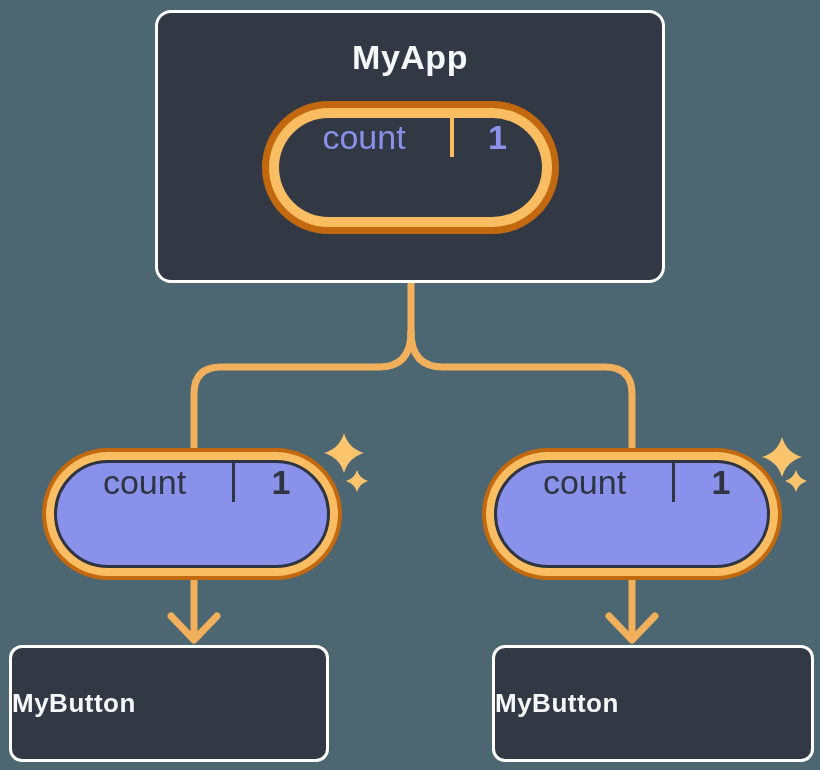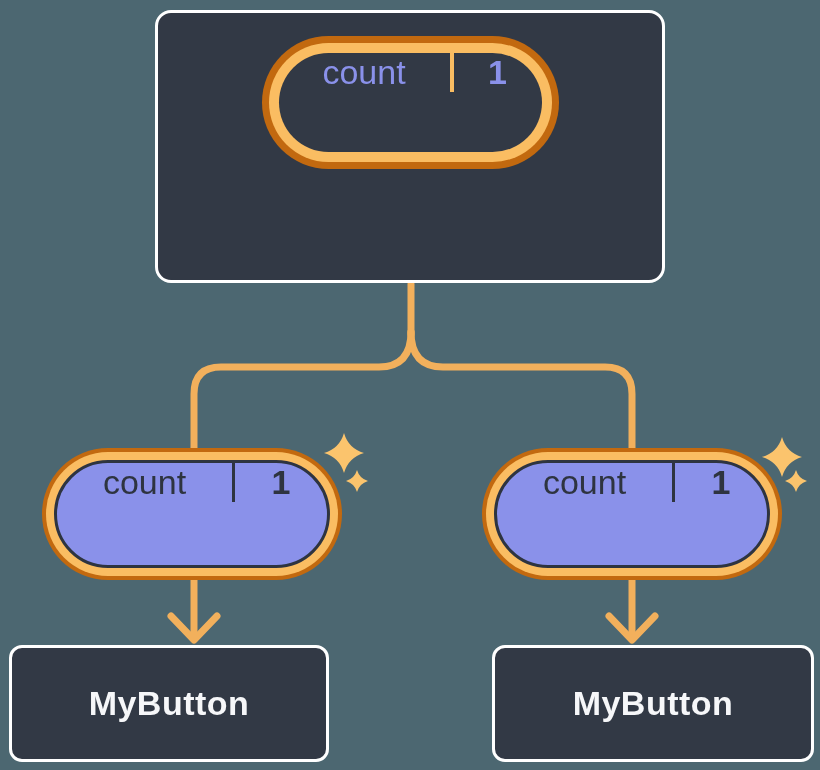--- a/index.html
+++ b/index.html
@@ -21,22 +21,22 @@
     background:var(--panel, #323945);
     border:3px solid var(--panel-border, #FFFFFF);
     color:var(--panel-text, #F6F7F9);
   }
   #myapp-box {
     left:155px; top:10px; width:510px; height:273px; border-radius:16px;
     display:flex; flex-direction:column; align-items:center;
   }
   .panel-title { font-size:34px; font-weight:600; letter-spacing:.5px; margin-top:24px; line-height:1.2; }
   .button-box {
-    border-radius:13px; display:flex; align-items:center; justify-content:center;
-    font-size:34px; font-weight:600; letter-spacing:.5px;
+    border-radius:13px; display:flex; align-items:center; justify-content:flex-start;
+    font-size:26px; font-weight:600; letter-spacing:.5px;
   }
   #mybutton-left  { left:9px;   top:645px; width:320px; height:117px; }
   #mybutton-right { left:492px; top:645px; width:322px; height:117px; }
 
   
   .pill-outer { background:var(--ring-outer, #C2690F); border-radius:999px; box-sizing:border-box; }
   .pill-mid   { background:var(--ring-inner, #FABD62); border-radius:999px; box-sizing:border-box; height:100%; }
   .pill-inner { border-radius:999px; display:flex; align-items:flex-start; height:100%; box-sizing:border-box; overflow:hidden; }
   .pill-cell  { display:flex; align-items:center; justify-content:center; }
 
@@ -74,20 +74,21 @@
 
   <path class="sparkle" d="M558 101 Q563 118 580 123 Q563 128 558 145 Q553 128 536 123 Q553 118 558 101 Z"></path>
   <path class="sparkle" d="M581 134 Q584 144 594 147 Q584 150 581 160 Q578 150 568 147 Q578 144 581 134 Z"></path>
   <path class="sparkle" d="M344 433 Q348.5 448.5 364 453 Q348.5 457.5 344 473 Q339.5 457.5 324 453 Q339.5 448.5 344 433 Z"></path>
   <path class="sparkle" d="M357 470 Q359.5 478.5 368 481 Q359.5 483.5 357 492 Q354.5 483.5 346 481 Q354.5 478.5 357 470 Z"></path>
   <path class="sparkle" d="M782 437 Q786.5 452.5 802 457 Q786.5 461.5 782 477 Q777.5 461.5 762 457 Q777.5 452.5 782 437 Z"></path>
   <path class="sparkle" d="M796 470 Q798.5 478.5 807 481 Q798.5 483.5 796 492 Q793.5 483.5 785 481 Q793.5 478.5 796 470 Z"></path>
 </svg>
 
 <div class="layer panel" id="myapp-box">
+  <div class="panel-title">MyApp</div>
   <div class="pill-outer layer-inline" id="state-pill" style="position:relative;">
     <div class="pill-mid">
       <div class="pill-inner">
         <div class="pill-cell pill-label">count</div>
         <div class="pill-cell pill-value">1</div>
       </div>
     </div>
   </div>
 </div>
 

